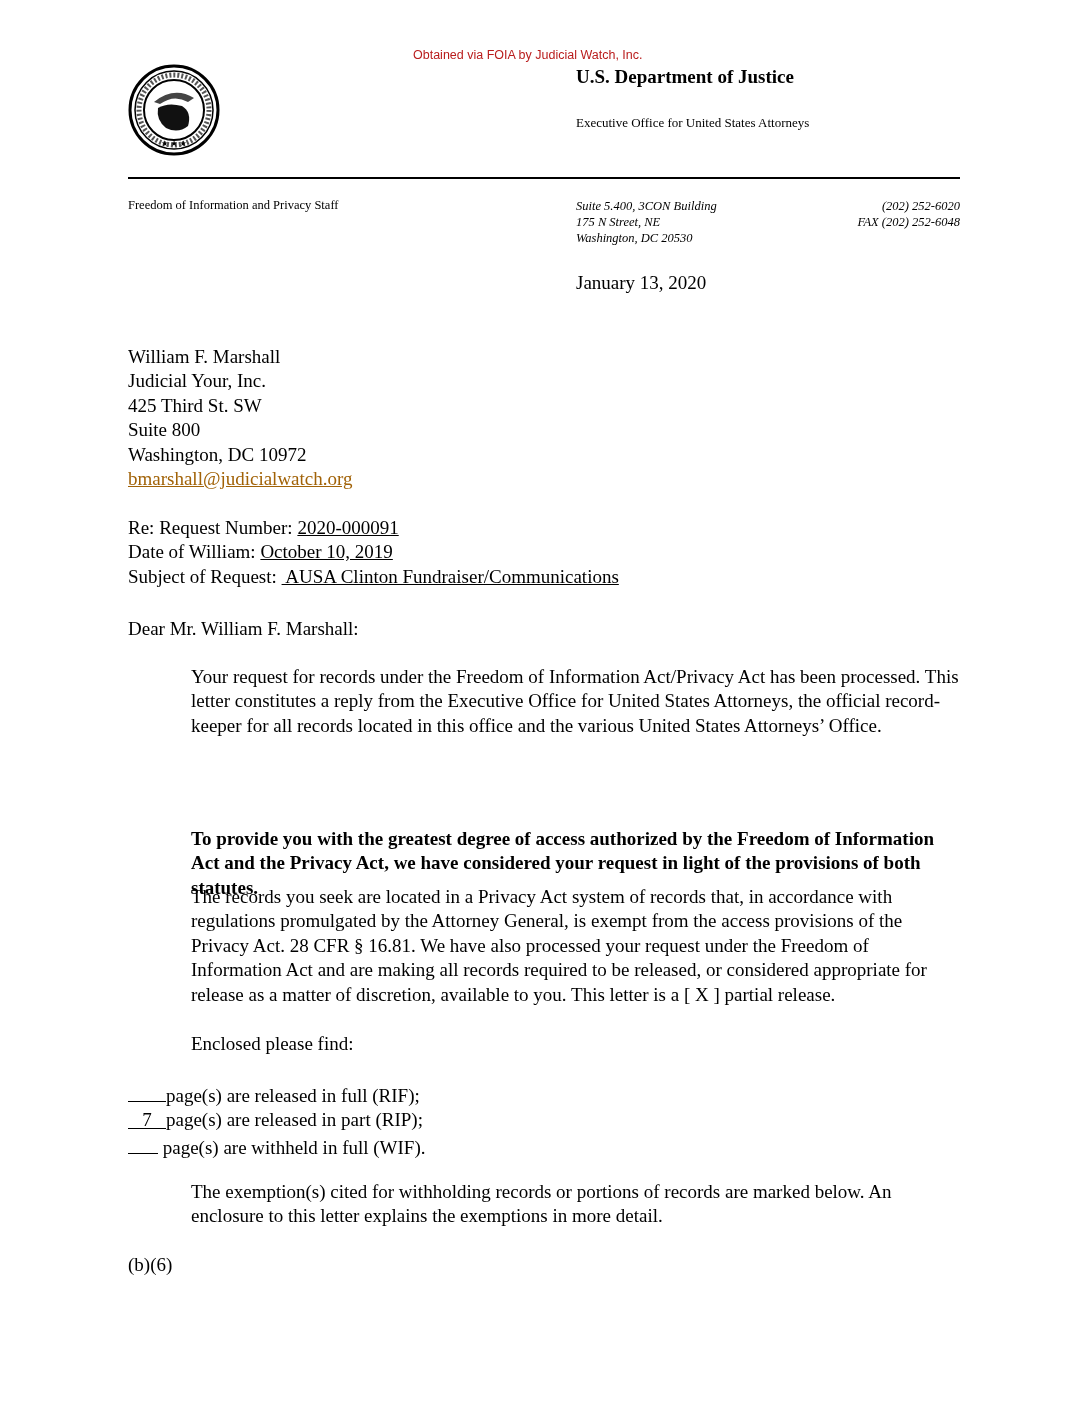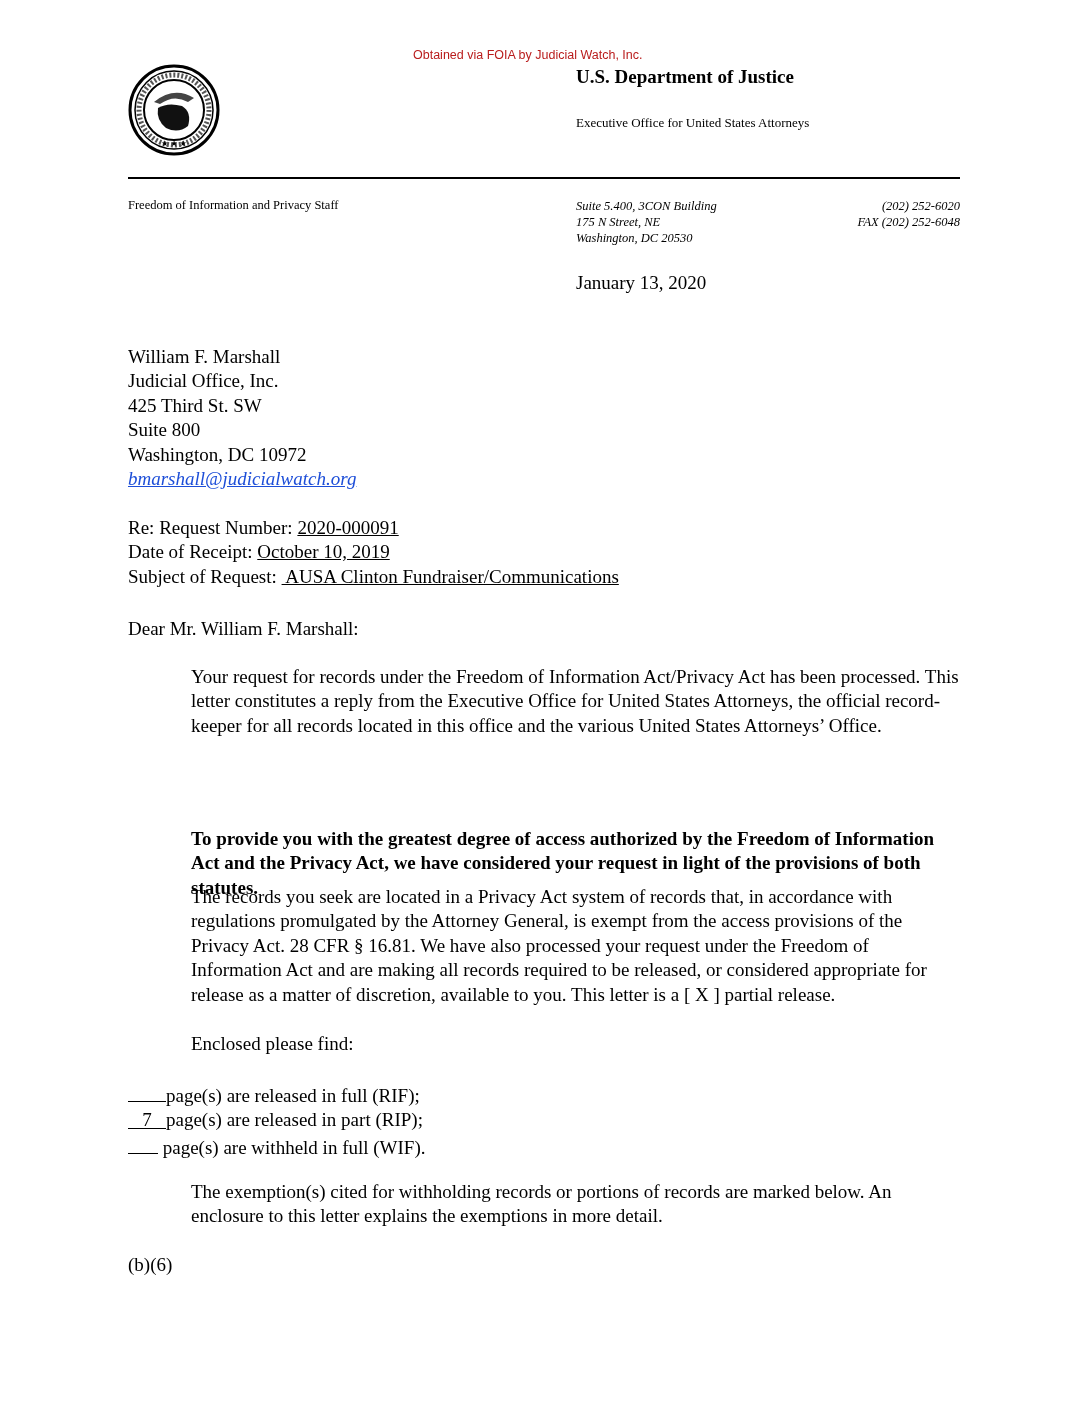--- a/index.html
+++ b/index.html
@@ -9,21 +9,21 @@
     .dept { left: 576px; top: 66px; font-size: 19px; font-weight: bold; }
     .office { left: 576px; top: 115px; font-size: 13px; }
     .seal { left: 128px; top: 64px; width: 92px; height: 92px; }
     .rule { left: 128px; top: 177px; width: 832px; height: 2px; background: #000; }
     .staff { left: 128px; top: 198px; font-size: 12.5px; }
     .addr { left: 576px; top: 198px; font-size: 12.5px; font-style: italic; line-height: 16px; }
     .phone { right: 128px; top: 198px; font-size: 12.5px; font-style: italic; line-height: 16px; text-align: right; }
     .date { left: 576px; top: 272px; font-size: 19px; }
     .block { left: 128px; font-size: 19px; line-height: 24.4px; }
     .u { text-decoration: underline; }
-    .link { color: #1d4ed8; text-decoration: underline; font-style: italic; }
+    .link { color: #a16207; text-decoration: underline; }
     .para { left: 128px; width: 832px; font-size: 19px; line-height: 24.4px; white-space: normal; }
     .para p { margin: 0; }
     .indent { padding-left: 63px; }
     .blank { display: inline-block; border-bottom: 1.5px solid #000; text-align: center; height: 20px; vertical-align: baseline; }
   </style>
 </head>
 <body>
 
 <div class="abs watermark">Obtained via FOIA by Judicial Watch, Inc.</div>
 
@@ -51,30 +51,30 @@
 </div>
 <div class="abs phone">
   <div>(202) 252-6020</div>
   <div>FAX (202) 252-6048</div>
 </div>
 
 <div class="abs date">January 13, 2020</div>
 
 <div class="abs block" style="top:345px;">
   <div>William F. Marshall</div>
-  <div>Judicial Office, Inc.</div>
+  <div>Judicial Your, Inc.</div>
   <div>425 Third St. SW</div>
   <div>Suite 800</div>
   <div>Washington, DC  10972</div>
   <div><span class="link">bmarshall@judicialwatch.org</span></div>
 </div>
 
 <div class="abs block" style="top:516px;">
   <div><span>Re: Request Number: </span><span class="u">2020-000091</span></div>
-  <div><span>Date of Receipt: </span><span class="u">October 10, 2019</span></div>
+  <div><span>Date of William: </span><span class="u">October 10, 2019</span></div>
   <div><span>Subject of Request: </span><span class="u" style="white-space:pre;"> AUSA Clinton Fundraiser/Communications</span></div>
 </div>
 
 <div class="abs block" style="top:617px;">Dear Mr. William F. Marshall:</div>
 
 <div class="abs para" style="top:665px;">
   <p class="indent">Your request for records under the Freedom of Information Act/Privacy Act has been processed.  This letter constitutes a reply from the Executive Office for United States Attorneys, the official record-keeper for all records located in this office and the various United States Attorneys’ Office.</p>
 </div>
 <div class="abs para" style="top:827px;font-weight:bold;">
   <p class="indent">To provide you with the greatest degree of access authorized by the Freedom of Information Act and the Privacy Act, we have considered your request in light of the provisions of both statutes.</p>

